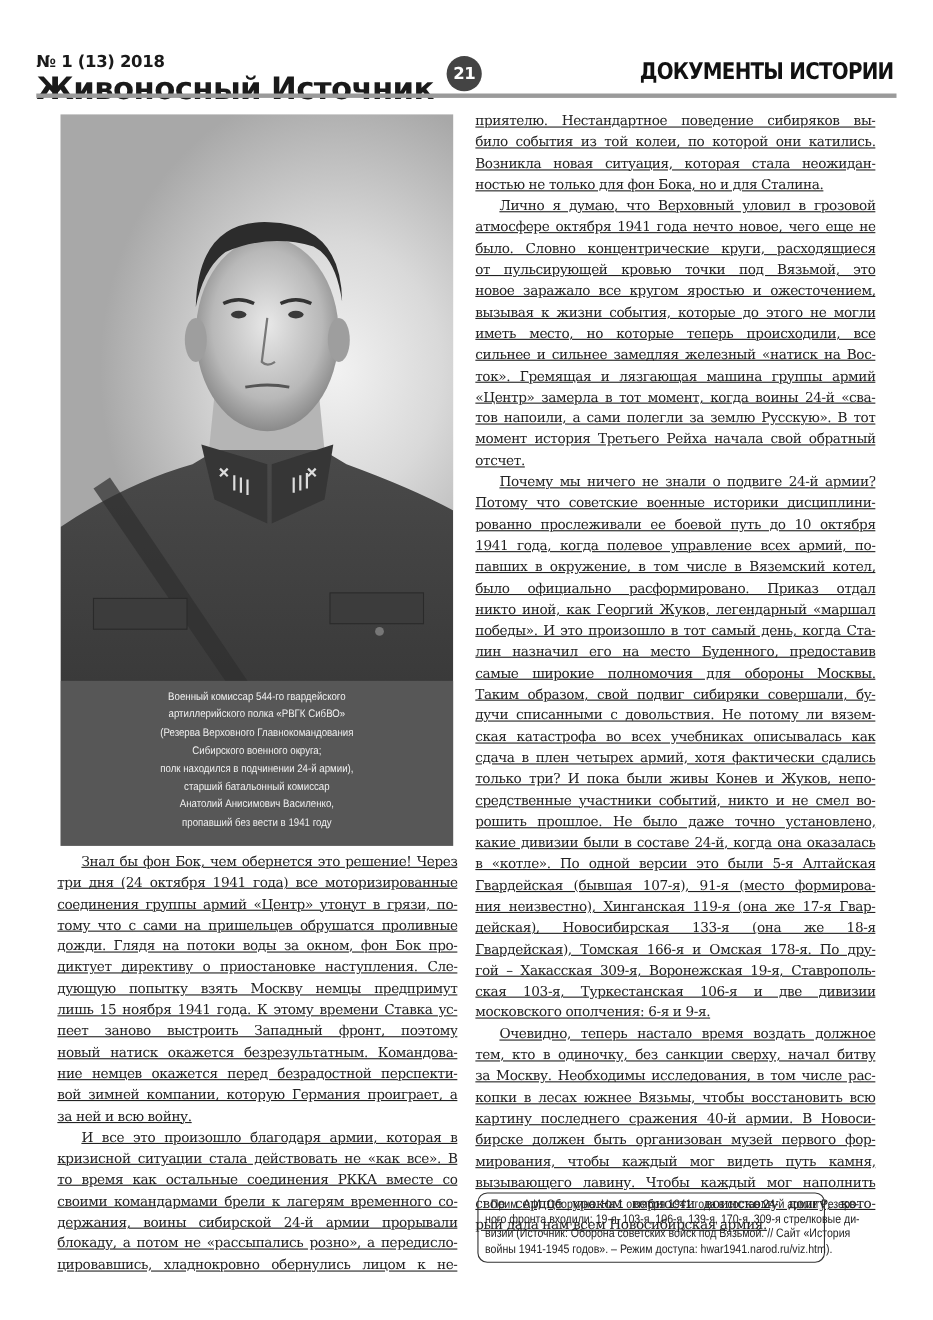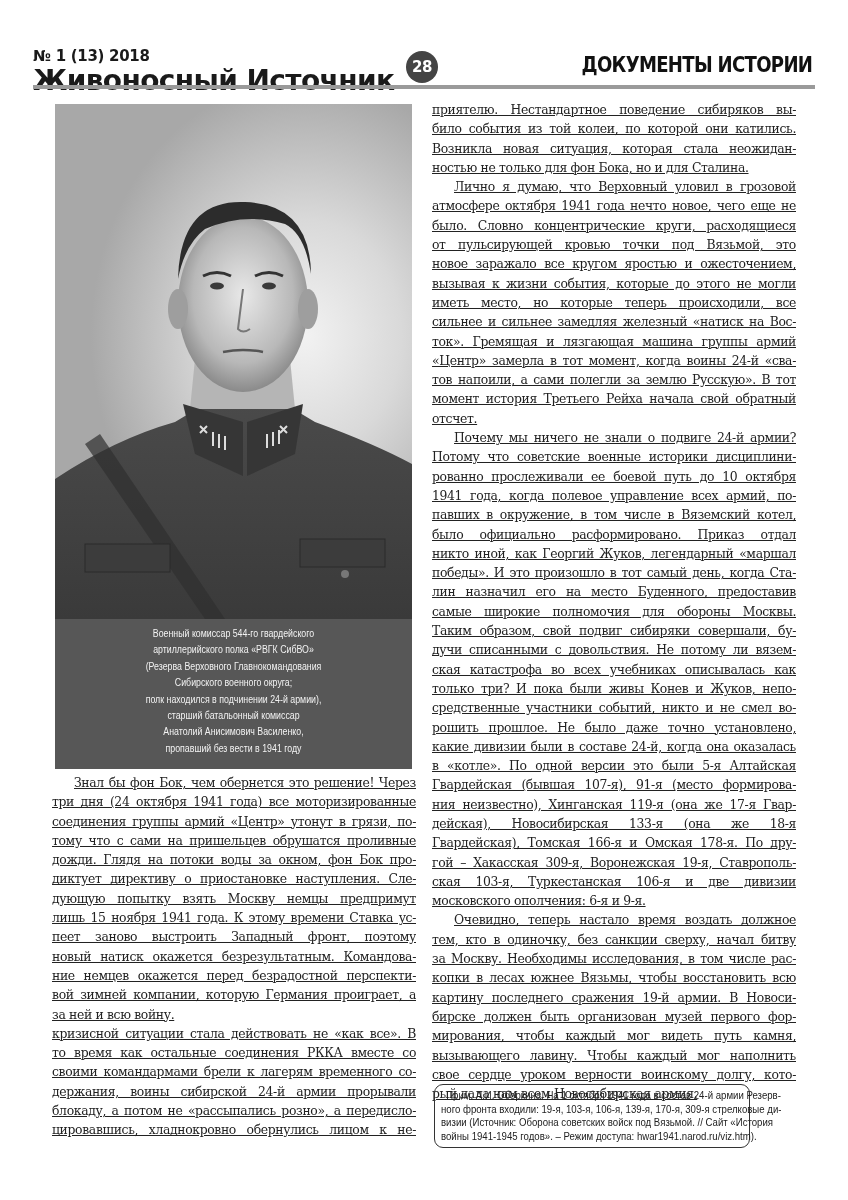--- a/index.html
+++ b/index.html
@@ -32,21 +32,21 @@
     .fn-line { white-space: nowrap; display: block; transform: scaleX(0.86); transform-origin: left center; }
     .fn-line.first { padding-left: 6px; }
   </style>
 </head>
 <body>
 
 <div class="header">
   <div class="issue">№ 1 (13) 2018</div>
   <div class="masthead">Живоносный Источник</div>
   <div class="rule"></div>
-  <div class="page-num">28</div>
+  <div class="page-num">21</div>
   <div class="section">ДОКУМЕНТЫ ИСТОРИИ</div>
 </div>
 
 <div class="photo">
   <svg viewBox="0 0 357 515" preserveAspectRatio="none">
     <defs>
       <radialGradient id="face" cx="50%" cy="45%" r="55%">
         <stop offset="0%" stop-color="#e8e8e8"></stop>
         <stop offset="70%" stop-color="#b8b8b8"></stop>
         <stop offset="100%" stop-color="#8a8a8a"></stop>
@@ -112,20 +112,21 @@
   <span class="line">тому что с сами на пришельцев обрушатся проливные</span>
   <span class="line">дожди. Глядя на потоки воды за окном, фон Бок про-</span>
   <span class="line">диктует директиву о приостановке наступления. Сле-</span>
   <span class="line">дующую попытку взять Москву немцы предпримут</span>
   <span class="line">лишь 15 ноября 1941 года. К этому времени Ставка ус-</span>
   <span class="line">пеет заново выстроить Западный фронт, поэтому</span>
   <span class="line">новый натиск окажется безрезультатным. Командова-</span>
   <span class="line">ние немцев окажется перед безрадостной перспекти-</span>
   <span class="line">вой зимней компании, которую Германия проиграет, а</span>
   <span class="line last">за ней и всю войну.</span>
+  <span class="line indent">И все это произошло благодаря армии, которая в</span>
   <span class="line">кризисной ситуации стала действовать не «как все». В</span>
   <span class="line">то время как остальные соединения РККА вместе со</span>
   <span class="line">своими командармами брели к лагерям временного со-</span>
   <span class="line">держания, воины сибирской 24-й армии прорывали</span>
   <span class="line">блокаду, а потом не «рассыпались розно», а передисло-</span>
   <span class="line">цировавшись, хладнокровно обернулись лицом к не-</span>
 </div>
 
 <div class="col col-right">
   <span class="line">приятелю. Нестандартное поведение сибиряков вы-</span>
@@ -151,37 +152,38 @@
   <span class="line">1941 года, когда полевое управление всех армий, по-</span>
   <span class="line">павших в окружение, в том числе в Вяземский котел,</span>
   <span class="line">было официально расформировано. Приказ отдал</span>
   <span class="line">никто иной, как Георгий Жуков, легендарный «маршал</span>
   <span class="line">победы». И это произошло в тот самый день, когда Ста-</span>
   <span class="line">лин назначил его на место Буденного, предоставив</span>
   <span class="line">самые широкие полномочия для обороны Москвы.</span>
   <span class="line">Таким образом, свой подвиг сибиряки совершали, бу-</span>
   <span class="line">дучи списанными с довольствия. Не потому ли вязем-</span>
   <span class="line">ская катастрофа во всех учебниках описывалась как</span>
+  <span class="line">сдача в плен четырех армий, хотя фактически сдались</span>
   <span class="line">только три? И пока были живы Конев и Жуков, непо-</span>
   <span class="line">средственные участники событий, никто и не смел во-</span>
   <span class="line">рошить прошлое. Не было даже точно установлено,</span>
   <span class="line">какие дивизии были в составе 24-й, когда она оказалась</span>
   <span class="line">в «котле». По одной версии это были 5-я Алтайская</span>
   <span class="line">Гвардейская (бывшая 107-я), 91-я (место формирова-</span>
   <span class="line">ния неизвестно), Хинганская 119-я (она же 17-я Гвар-</span>
   <span class="line">дейская), Новосибирская 133-я (она же 18-я</span>
   <span class="line">Гвардейская), Томская 166-я и Омская 178-я. По дру-</span>
   <span class="line">гой – Хакасская 309-я, Воронежская 19-я, Ставрополь-</span>
   <span class="line">ская 103-я, Туркестанская 106-я и две дивизии</span>
   <span class="line last">московского ополчения: 6-я и 9-я.</span>
   <span class="line indent">Очевидно, теперь настало время воздать должное</span>
   <span class="line">тем, кто в одиночку, без санкции сверху, начал битву</span>
   <span class="line">за Москву. Необходимы исследования, в том числе рас-</span>
   <span class="line">копки в лесах южнее Вязьмы, чтобы восстановить всю</span>
-  <span class="line">картину последнего сражения 19-й армии. В Новоси-</span>
+  <span class="line">картину последнего сражения 40-й армии. В Новоси-</span>
   <span class="line">бирске должен быть организован музей первого фор-</span>
   <span class="line">мирования, чтобы каждый мог видеть путь камня,</span>
   <span class="line">вызывающего лавину. Чтобы каждый мог наполнить</span>
   <span class="line">свое сердце уроком верности воинскому долгу, кото-</span>
   <span class="line last">рый дала нам всем Новосибирская армия.</span>
 </div>
 
 <div class="footnote">
   <span class="fn-line first">Прим. А.И. Оборкина. На 1 октября 1941 года в состав 24-й армии Резерв-</span>
   <span class="fn-line">ного фронта входили: 19-я, 103-я, 106-я, 139-я, 170-я, 309-я стрелковые ди-</span>

